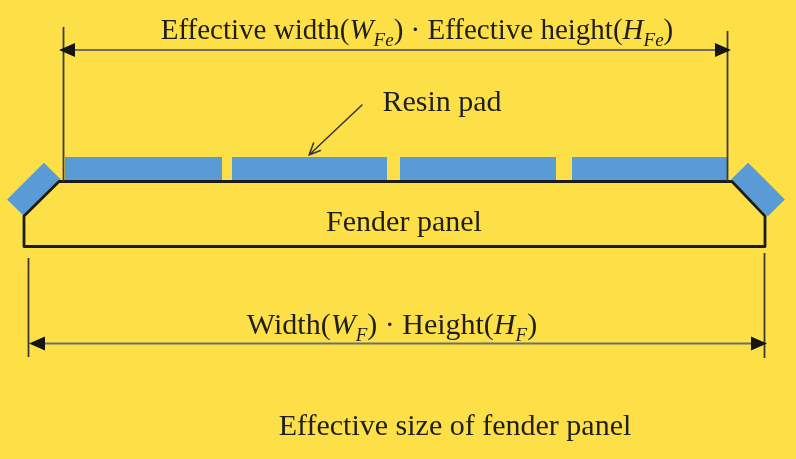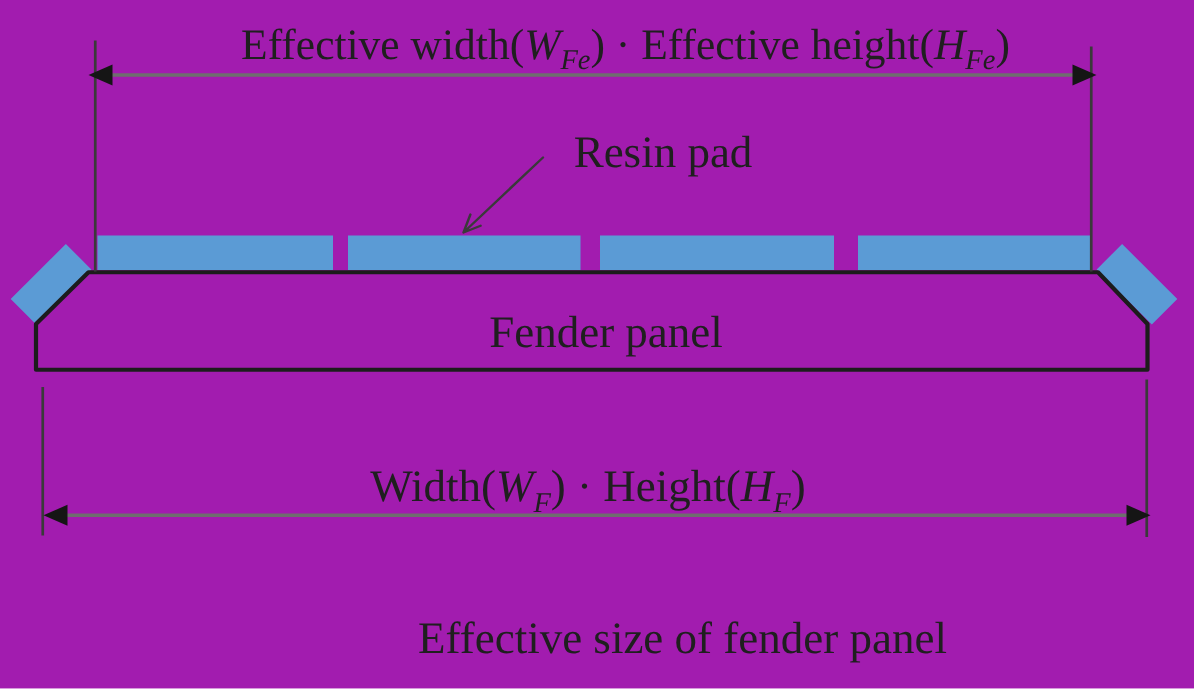--- a/index.html
+++ b/index.html
@@ -1,16 +1,16 @@
 <!DOCTYPE html>
 <html><head>
 <meta charset="utf-8">
 <style>
   html,body{margin:0;padding:0;background:#ffffff;}
-  .stage{position:relative;width:796px;height:459px;background:#a21caf;overflow:hidden;}
+  .stage{position:relative;width:796px;height:459px;background:#fde047;overflow:hidden;}
   svg{display:block;}
   text{font-family:"Liberation Serif","DejaVu Serif",serif;fill:#1f1f1f;}
   .lbl{font-size:30px;}
   .lbl-top{font-size:29px;}
   .sym{font-style:italic;}
   .sub{font-size:19px;font-style:italic;}
   .ext-line{stroke:#3a3a3a;stroke-width:1.8;}
   .dim-line{stroke:#6e6e6e;stroke-width:2.2;}
   .arrowhead{fill:#151515;stroke:none;}
   .panel{fill:none;stroke:#1c1c1c;stroke-width:2.8;stroke-linejoin:round;}

